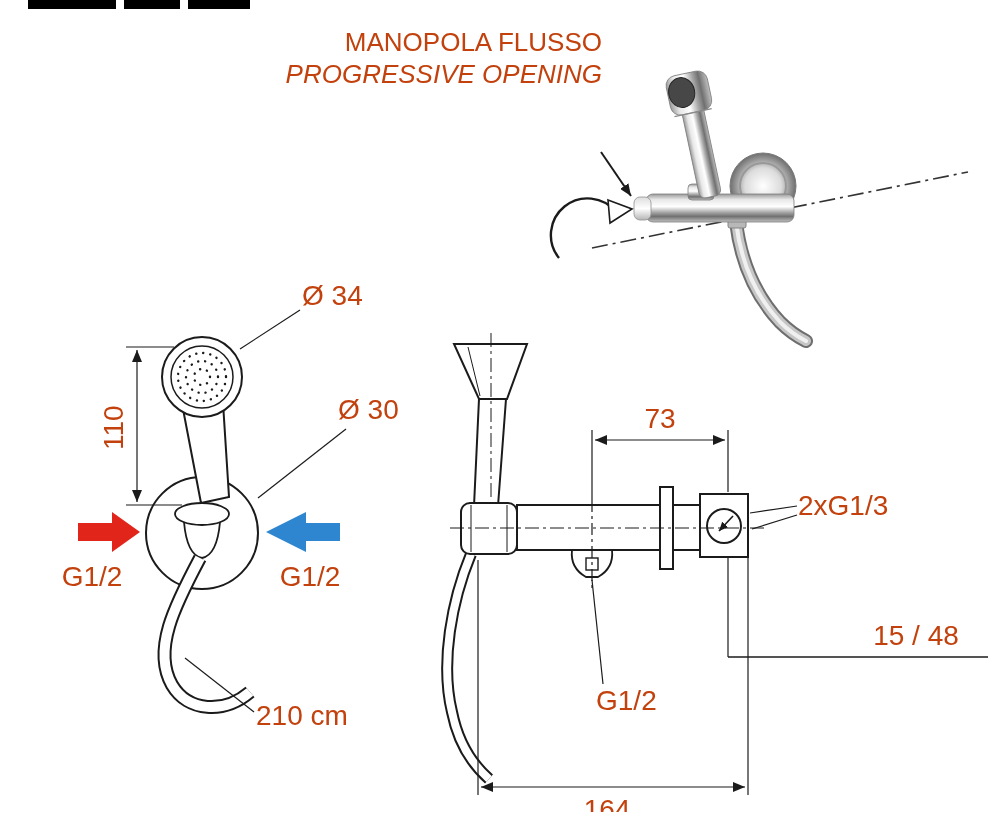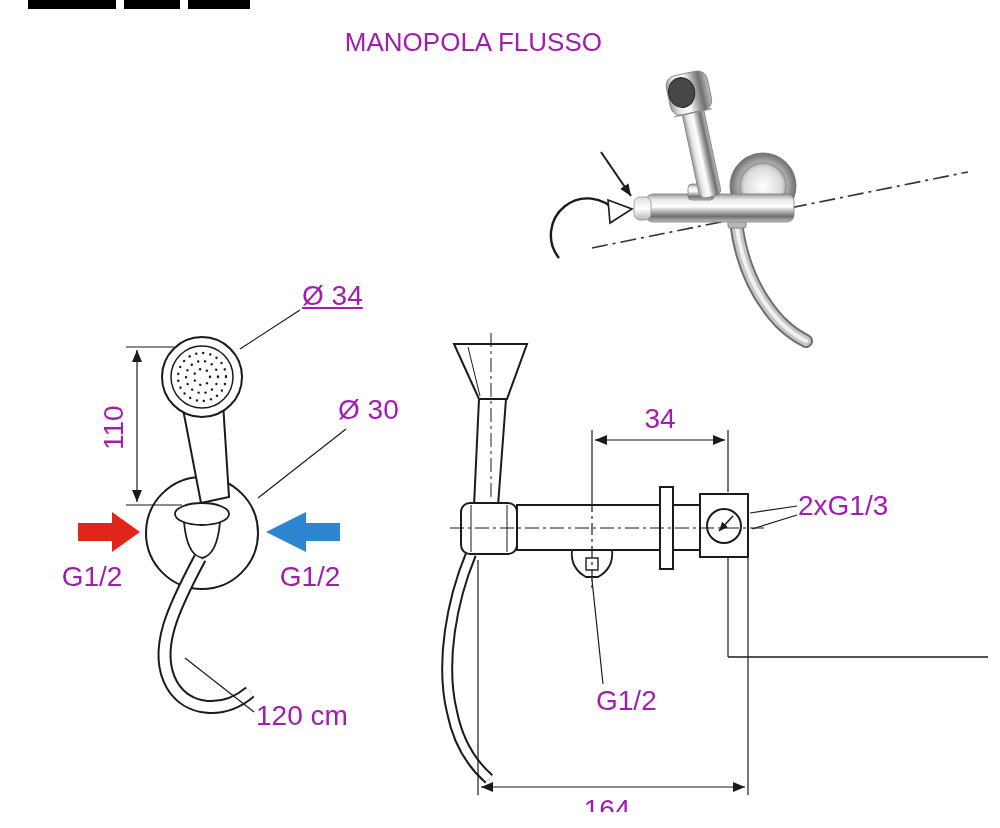--- a/index.html
+++ b/index.html
@@ -1,18 +1,18 @@
 <!DOCTYPE html>
 <html><head>
 <meta charset="utf-8">
 <style>
   html,body{margin:0;padding:0;background:#fff;}
   .canvas{
     position:relative;width:1000px;height:812px;background:#ffffff;
-    font-family:"Liberation Sans", sans-serif;color:#a21caf;overflow:hidden;
+    font-family:"Liberation Sans", sans-serif;color:#c2410c;overflow:hidden;
   }
   .canvas svg{position:absolute;left:0;top:0;}
   .lbl{position:absolute;font-size:28px;line-height:1.05;white-space:nowrap;}
   .titles{position:absolute;left:190px;top:26px;width:412px;text-align:right;
           font-size:26px;line-height:32px;}
   .titles .it{font-style:italic;}
   .center{text-align:center;}
   .rot90{transform:rotate(-90deg);transform-origin:center center;}
 </style>
 </head>
@@ -185,27 +185,29 @@
     </g>
 
     <line x1="797" y1="506" x2="750" y2="513" stroke-width="1.2"></line>
     <line x1="797" y1="515" x2="752" y2="529" stroke-width="1.2"></line>
     <line x1="592" y1="580" x2="603" y2="684" stroke-width="1.2"></line>
   </g>
 </svg>
 
 <div class="titles">
   <div>MANOPOLA FLUSSO</div>
+  <div class="it">PROGRESSIVE OPENING</div>
 </div>
 
-<div class="lbl" style="left:302px;top:281px;text-decoration:underline;">Ø 34</div>
+<div class="lbl" style="left:302px;top:281px;">Ø 34</div>
 <div class="lbl rot90 center" style="left:84px;top:413px;width:60px;">110</div>
 <div class="lbl" style="left:338px;top:395px;">Ø 30</div>
 <div class="lbl center" style="left:50px;top:562px;width:84px;">G1/2</div>
 <div class="lbl center" style="left:268px;top:562px;width:84px;">G1/2</div>
-<div class="lbl" style="left:256px;top:701px;">120 cm</div>
-
-<div class="lbl center" style="left:628px;top:404px;width:64px;">34</div>
+<div class="lbl" style="left:256px;top:701px;">210 cm</div>
+
+<div class="lbl center" style="left:628px;top:404px;width:64px;">73</div>
 <div class="lbl" style="left:798px;top:491px;">2xG1/3</div>
+<div class="lbl center" style="left:846px;top:621px;width:140px;">15 / 48</div>
 <div class="lbl" style="left:596px;top:686px;">G1/2</div>
 <div class="lbl center" style="left:574px;top:751px;width:66px;margin-top:44px;">164</div>
 
 </div>
 
 </body></html>

